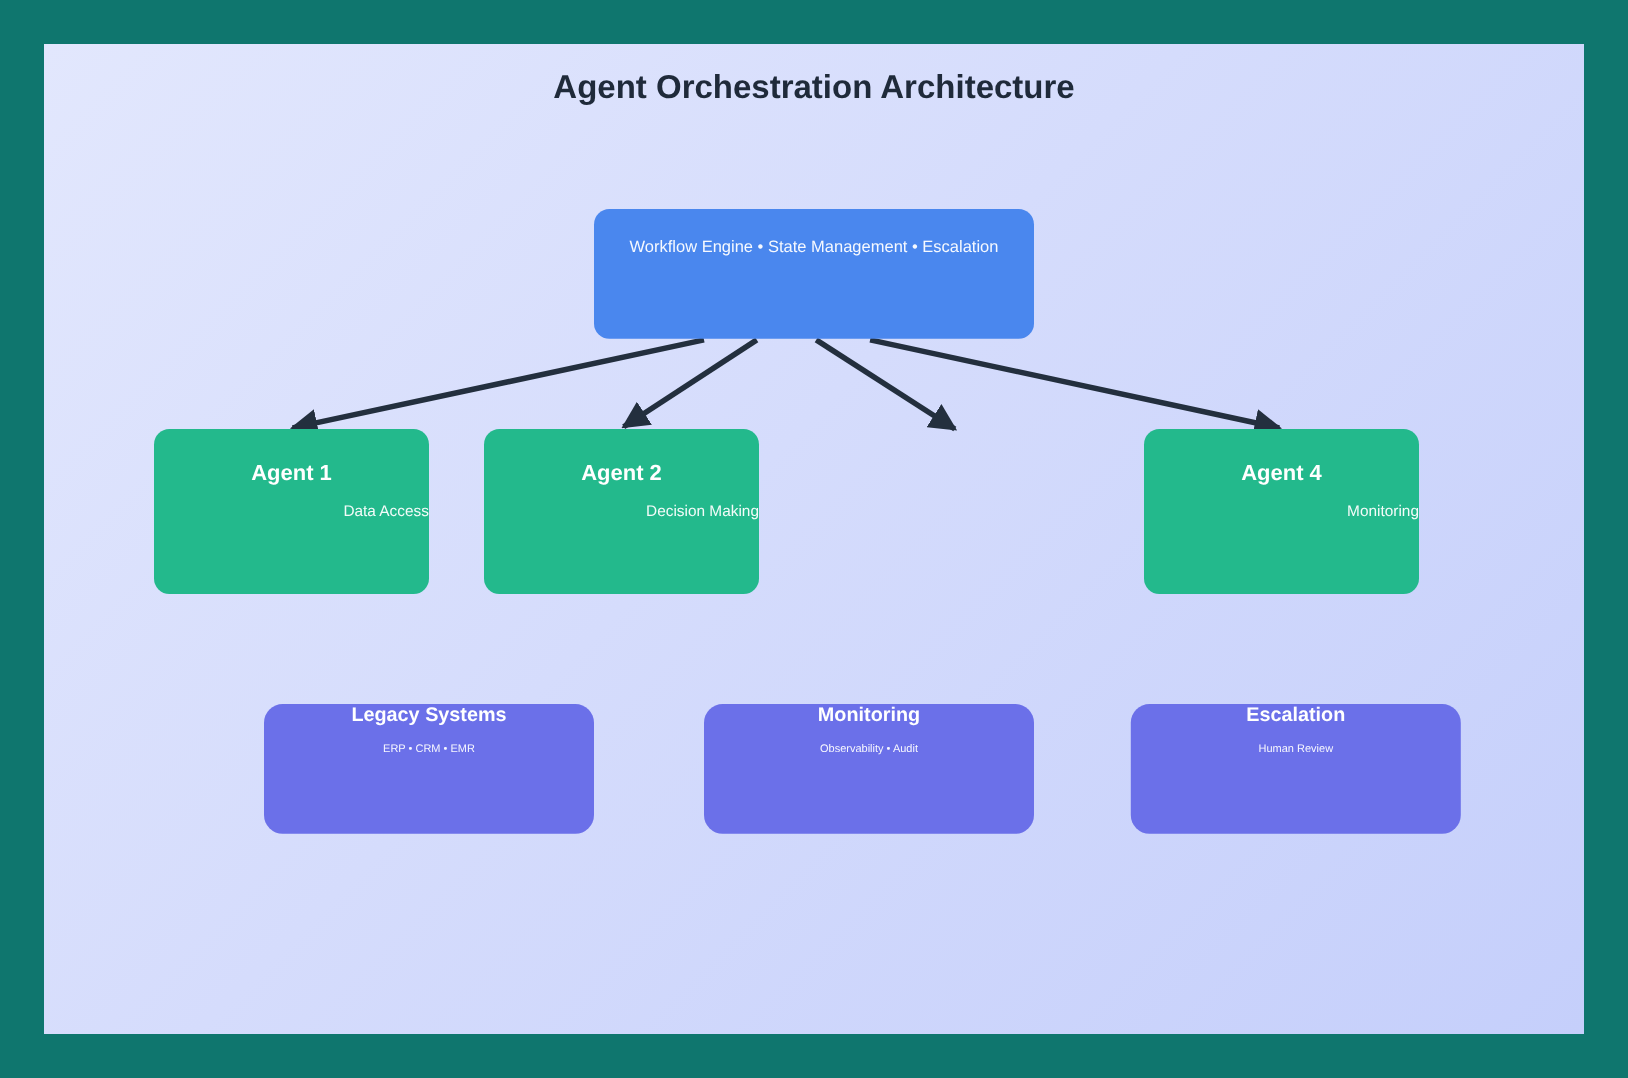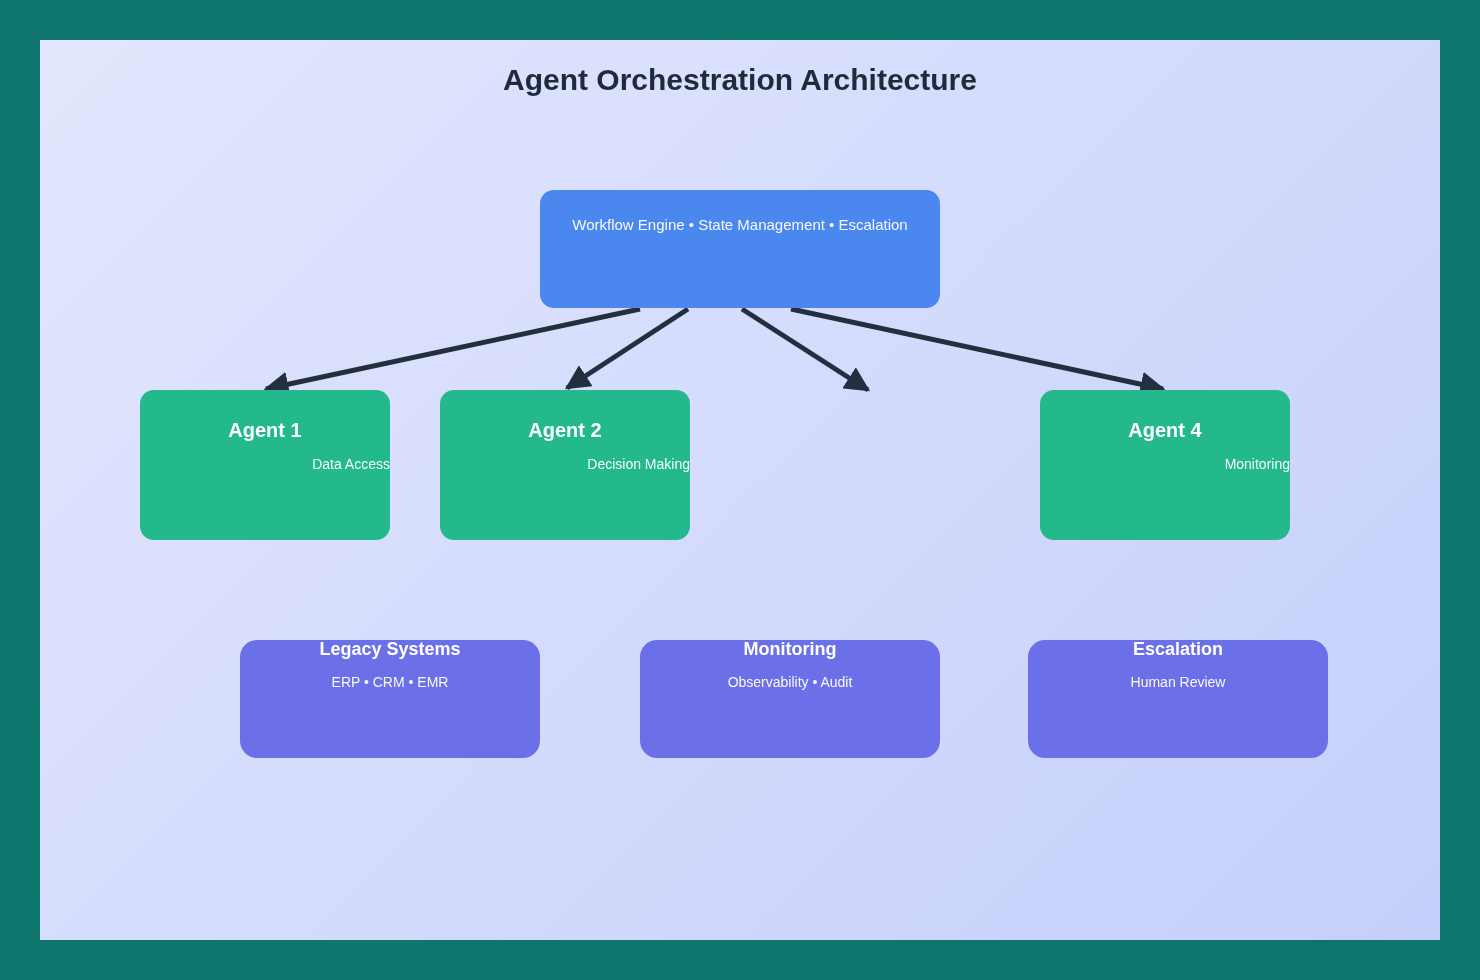--- a/index.html
+++ b/index.html
@@ -102,21 +102,21 @@
     height: 118px;
     background: #6b70e9;
     border-radius: 17px;
   }
   .system .node-title {
     font-size: 18px;
     line-height: 18px;
     margin-bottom: 16px;
   }
   .system .node-subtitle {
-    font-size: 14px;
+    font-size: 10px;
     line-height: 16px;
   }
   .system-1 { left: 200px; }
   .system-2 { left: 600px; }
   .system-3 { left: 948px; margin-left: 40px; }
 </style>
 </head>
 <body>
 
 <div class="page">

